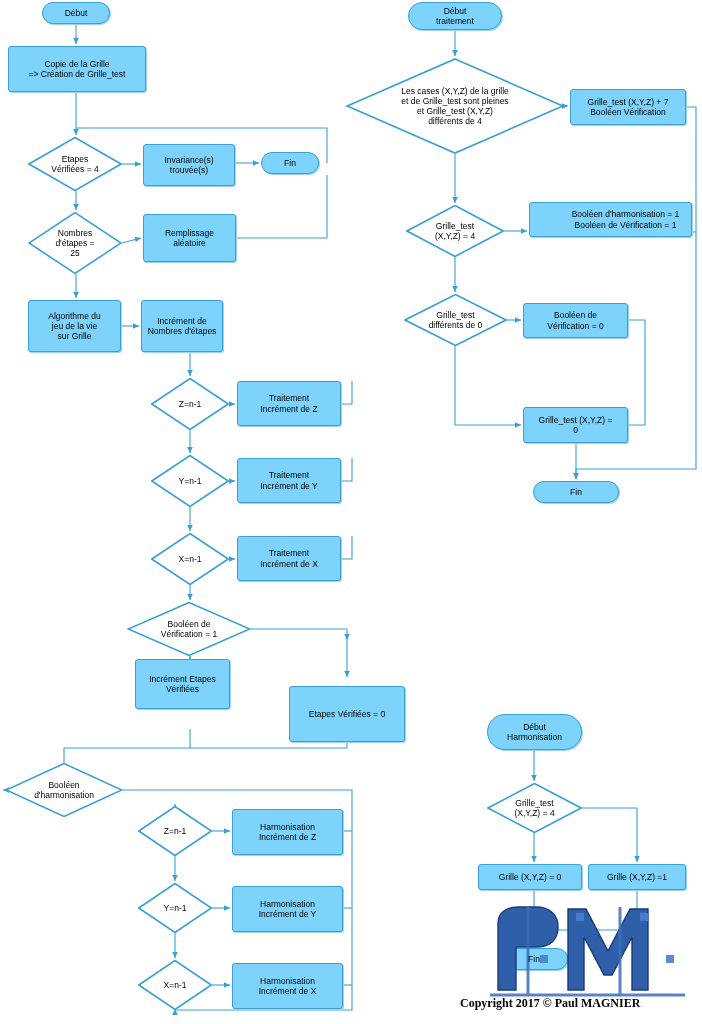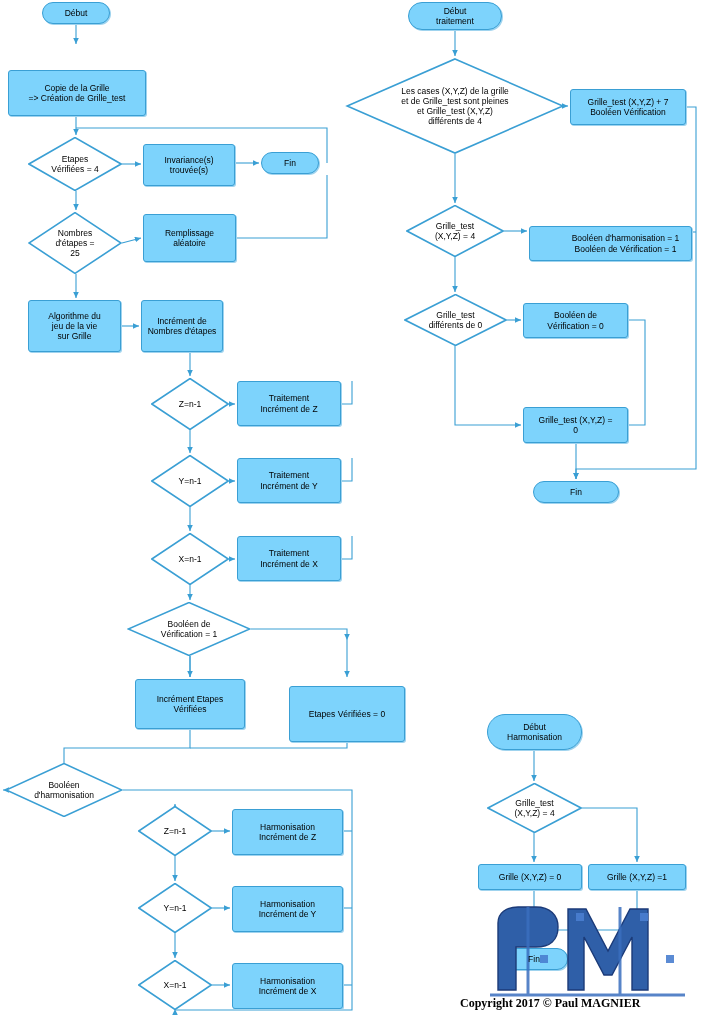--- a/index.html
+++ b/index.html
@@ -156,21 +156,21 @@
       <path d="M692,232 L696,232"></path>
       <path d="M628,320 L645,320 L645,425 L628,425"></path>
       <path d="M576,425 L576,443"></path>
       <path d="M582,808 L637,808 L637,862" marker-end="url(#arr)"></path>
       <path d="M637,890 L637,930 L534,930"></path>
     </g>
   </svg>
 
   <div id="node-host">
       <div class="node term" style="left: 42px; top: 2px; width: 68px; height: 22px;"><span class="dec-label">Début</span></div>
-      <div class="node proc" style="left: 8px; top: 46px; width: 138px; height: 46px; margin-top: 24px;"><span class="dec-label">Copie de la Grille
+      <div class="node proc" style="left: 8px; top: 46px; width: 138px; height: 46px;"><span class="dec-label">Copie de la Grille
 =&gt; Création de Grille_test</span></div>
       <div class="node dec" style="left: 28px; top: 137px; width: 94px; height: 54px;"><svg class="dec-shape" viewBox="0 0 100 100" preserveAspectRatio="none">
           <path d="M50,1 L99,50 L50,99 L1,50 Z" fill="#ffffff" stroke="#3a9fd4" stroke-width="1.6" vector-effect="non-scaling-stroke"></path>
         </svg><span class="dec-label">Etapes
 Vérifiées = 4</span></div>
       <div class="node proc" style="left: 143px; top: 144px; width: 92px; height: 42px;"><span class="dec-label">Invariance(s)
 trouvée(s)</span></div>
       <div class="node term" style="left: 261px; top: 152px; width: 58px; height: 22px;"><span class="dec-label">Fin</span></div>
       <div class="node dec" style="left: 28px; top: 212px; width: 94px; height: 62px;"><svg class="dec-shape" viewBox="0 0 100 100" preserveAspectRatio="none">
           <path d="M50,1 L99,50 L50,99 L1,50 Z" fill="#ffffff" stroke="#3a9fd4" stroke-width="1.6" vector-effect="non-scaling-stroke"></path>
@@ -196,21 +196,21 @@
 Incrément de Y</span></div>
       <div class="node dec" style="left: 151px; top: 533px; width: 78px; height: 52px;"><svg class="dec-shape" viewBox="0 0 100 100" preserveAspectRatio="none">
           <path d="M50,1 L99,50 L50,99 L1,50 Z" fill="#ffffff" stroke="#3a9fd4" stroke-width="1.6" vector-effect="non-scaling-stroke"></path>
         </svg><span class="dec-label">X=n-1</span></div>
       <div class="node proc" style="left: 237px; top: 536px; width: 104px; height: 45px;"><span class="dec-label">Traitement
 Incrément de X</span></div>
       <div class="node dec" style="left: 127px; top: 602px; width: 124px; height: 54px;"><svg class="dec-shape" viewBox="0 0 100 100" preserveAspectRatio="none">
           <path d="M50,1 L99,50 L50,99 L1,50 Z" fill="#ffffff" stroke="#3a9fd4" stroke-width="1.6" vector-effect="non-scaling-stroke"></path>
         </svg><span class="dec-label">Booléen de
 Vérification = 1</span></div>
-      <div class="node proc" style="left: 135px; top: 679px; width: 110px; height: 50px;"><span class="dec-label">Incrément Etapes
+      <div class="node proc" style="left: 135px; top: 659px; width: 95px; height: 50px;"><span class="dec-label">Incrément Etapes
 Vérifiées</span></div>
       <div class="node proc" style="left: 289px; top: 686px; width: 116px; height: 56px;"><span class="dec-label">Etapes Vérifiées = 0</span></div>
       <div class="node dec" style="left: 5px; top: 763px; width: 118px; height: 54px;"><svg class="dec-shape" viewBox="0 0 100 100" preserveAspectRatio="none">
           <path d="M50,1 L99,50 L50,99 L1,50 Z" fill="#ffffff" stroke="#3a9fd4" stroke-width="1.6" vector-effect="non-scaling-stroke"></path>
         </svg><span class="dec-label">Booléen
 d'harmonisation</span></div>
       <div class="node dec" style="left: 138px; top: 806px; width: 74px; height: 50px;"><svg class="dec-shape" viewBox="0 0 100 100" preserveAspectRatio="none">
           <path d="M50,1 L99,50 L50,99 L1,50 Z" fill="#ffffff" stroke="#3a9fd4" stroke-width="1.6" vector-effect="non-scaling-stroke"></path>
         </svg><span class="dec-label">Z=n-1</span></div>
       <div class="node proc" style="left: 232px; top: 809px; width: 111px; height: 46px;"><span class="dec-label">Harmonisation
@@ -232,21 +232,21 @@
         </svg><span class="dec-label">Les cases (X,Y,Z) de la grille
 et de Grille_test sont pleines
 et Grille_test (X,Y,Z)
 différents de 4</span></div>
       <div class="node proc" style="left: 570px; top: 89px; width: 116px; height: 36px;"><span class="dec-label">Grille_test (X,Y,Z) + 7
 Booléen Vérification</span></div>
       <div class="node dec" style="left: 406px; top: 205px; width: 98px; height: 52px;"><svg class="dec-shape" viewBox="0 0 100 100" preserveAspectRatio="none">
           <path d="M50,1 L99,50 L50,99 L1,50 Z" fill="#ffffff" stroke="#3a9fd4" stroke-width="1.6" vector-effect="non-scaling-stroke"></path>
         </svg><span class="dec-label">Grille_test
 (X,Y,Z) = 4</span></div>
-      <div class="node proc" style="left: 529px; top: 226px; width: 163px; height: 35px; padding-left: 32px;"><span class="dec-label">Booléen d'harmonisation = 1
+      <div class="node proc" style="left: 529px; top: 202px; width: 163px; height: 35px; padding-left: 32px;"><span class="dec-label">Booléen d'harmonisation = 1
 Booléen de Vérification = 1</span></div>
       <div class="node dec" style="left: 404px; top: 294px; width: 103px; height: 52px;"><svg class="dec-shape" viewBox="0 0 100 100" preserveAspectRatio="none">
           <path d="M50,1 L99,50 L50,99 L1,50 Z" fill="#ffffff" stroke="#3a9fd4" stroke-width="1.6" vector-effect="non-scaling-stroke"></path>
         </svg><span class="dec-label">Grille_test
 différents de 0</span></div>
       <div class="node proc" style="left: 523px; top: 303px; width: 105px; height: 35px;"><span class="dec-label">Booléen de
 Vérification = 0</span></div>
       <div class="node proc" style="left: 523px; top: 407px; width: 105px; height: 36px;"><span class="dec-label">Grille_test (X,Y,Z) =
 0</span></div>
       <div class="node term" style="left: 533px; top: 481px; width: 86px; height: 22px;"><span class="dec-label">Fin</span></div>

